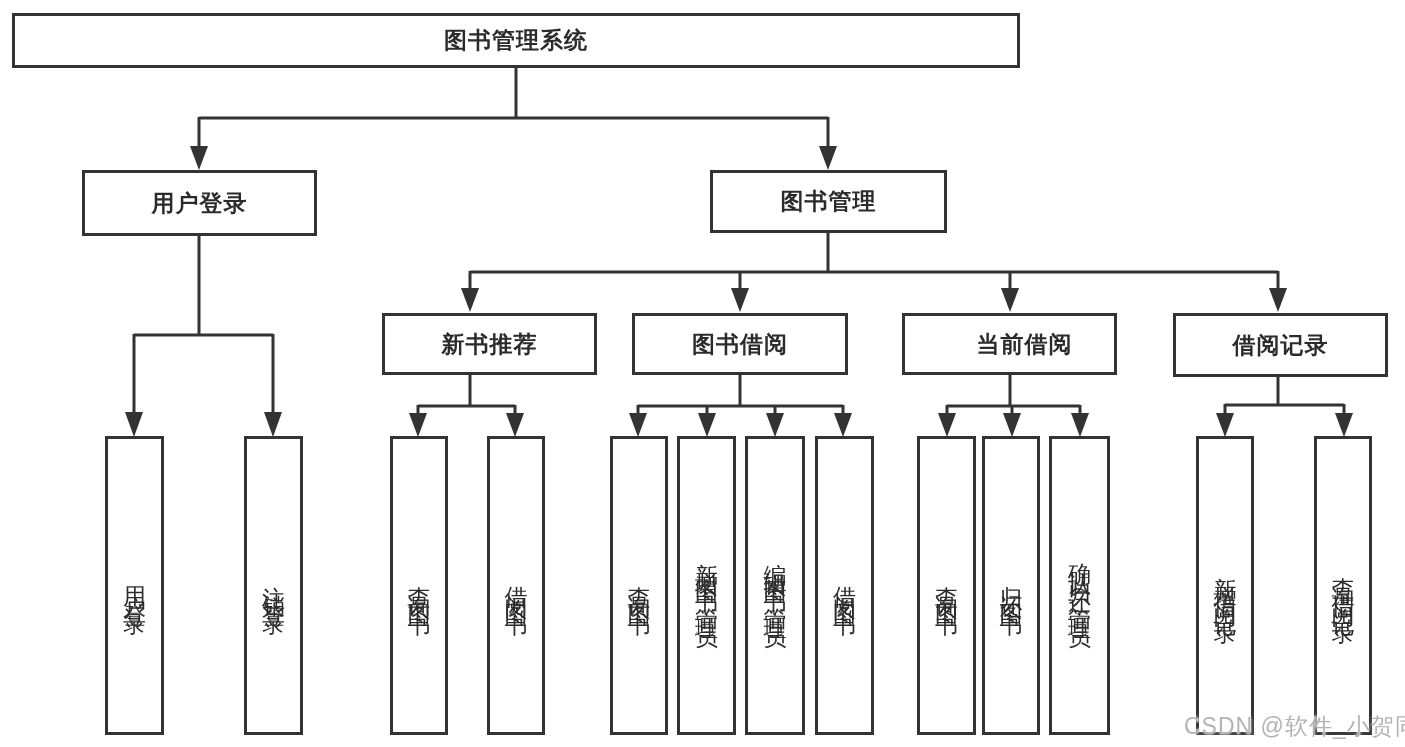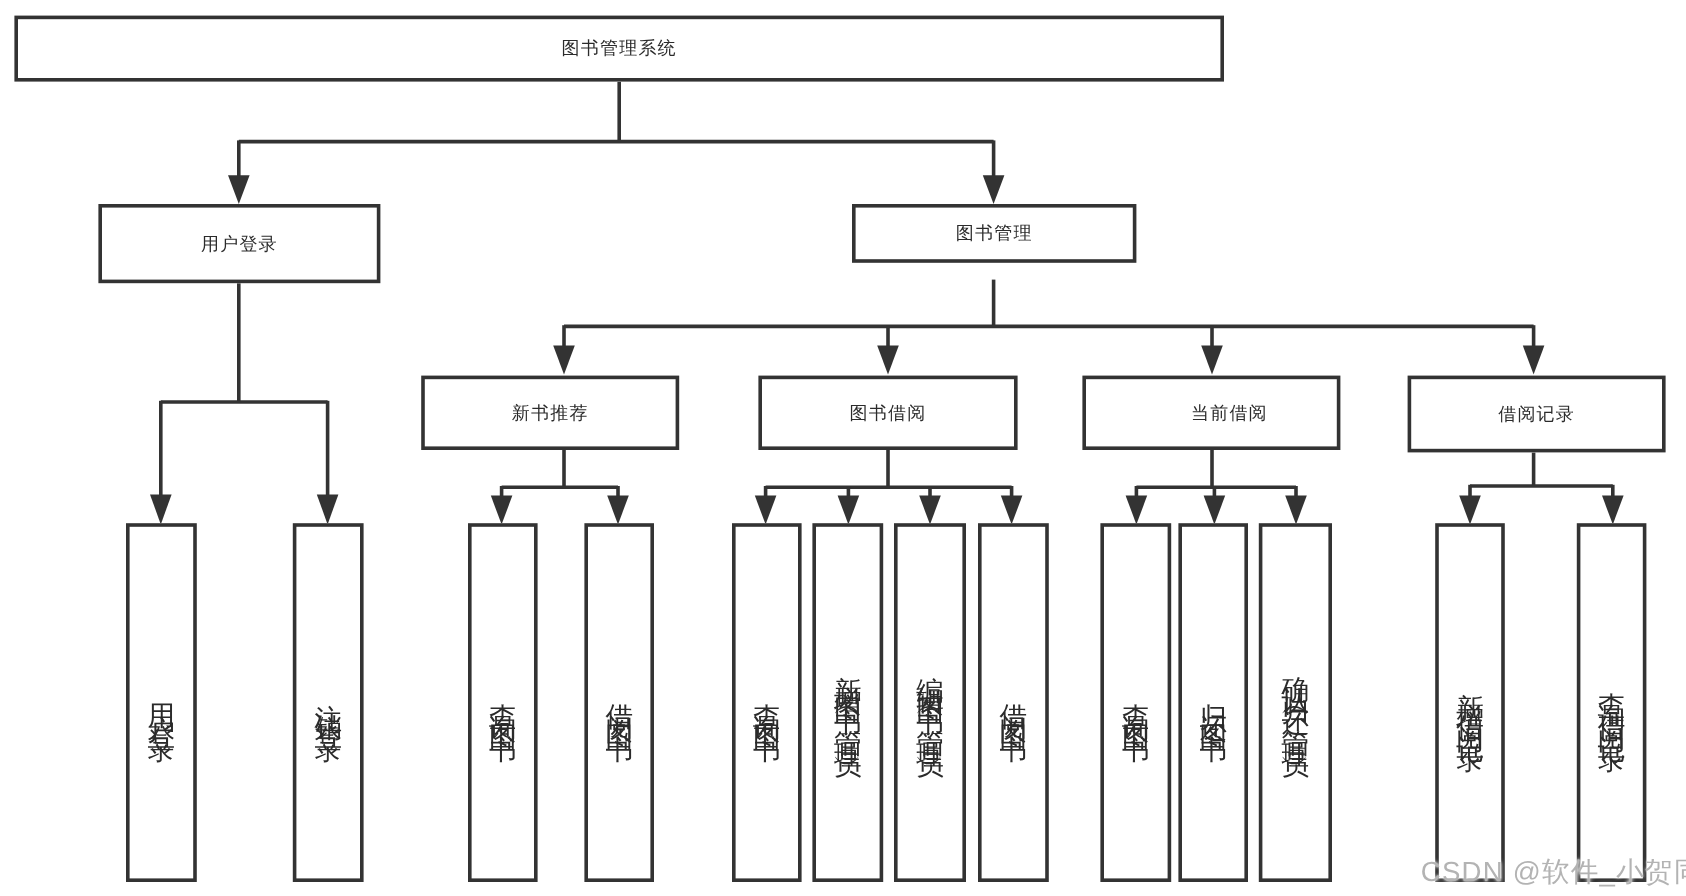--- a/index.html
+++ b/index.html
@@ -22,23 +22,24 @@
     box-sizing: border-box;
     background: #ffffff;
     border: 3px solid #333333;
     color: #2b2b2b;
     display: flex;
     align-items: center;
     justify-content: center;
     z-index: 1;
   }
   .box.h {
-    font-size: 15px;
+    font-size: 23px;
     letter-spacing: 1px;
     white-space: nowrap;
+    font-weight: bold;
   }
   .box.v {
     font-size: 23px;
     writing-mode: vertical-rl;
     text-orientation: mixed;
     letter-spacing: 9px;
     line-height: 1;
   }
   #watermark {
     position: absolute;
@@ -129,23 +130,23 @@
       <line x1="1225" y1="404" x2="1225" y2="416"></line>
       <polygon points="1216,413 1234,413 1225,437" stroke="none"></polygon>
       <line x1="1344" y1="404" x2="1344" y2="416"></line>
       <polygon points="1335,413 1353,413 1344,437" stroke="none"></polygon>
     </g>
   </svg>
 
   <div class="box h" style="left:12px; top:13px; width:1008px; height:55px;">图书管理系统</div>
 
   <div class="box h" style="left:82px; top:170px; width:235px; height:66px;">用户登录</div>
-  <div class="box h" style="left:710px; top:170px; width:237px; height:49px;">图书管理</div>
+  <div class="box h" style="left:710px; top:170px; width:237px; height:63px;">图书管理</div>
 
-  <div class="box h" style="left:351px; top:313px; width:215px; height:62px;">新书推荐</div>
+  <div class="box h" style="left:382px; top:313px; width:215px; height:62px;">新书推荐</div>
   <div class="box h" style="left:632px; top:313px; width:216px; height:62px;">图书借阅</div>
   <div class="box h" style="left:902px; top:313px; width:215px; height:62px;padding-left:30px;">当前借阅</div>
   <div class="box h" style="left:1173px; top:313px; width:215px; height:64px;">借阅记录</div>
 
   <div class="box v" style="left:105px; top:436px; width:59px; height:299px;">用户登录</div>
   <div class="box v" style="left:244px; top:436px; width:59px; height:299px;">注销登录</div>
 
   <div class="box v" style="left:390px; top:436px; width:58px; height:299px;">查询图书</div>
   <div class="box v" style="left:487px; top:436px; width:58px; height:299px;">借阅图书</div>
 

